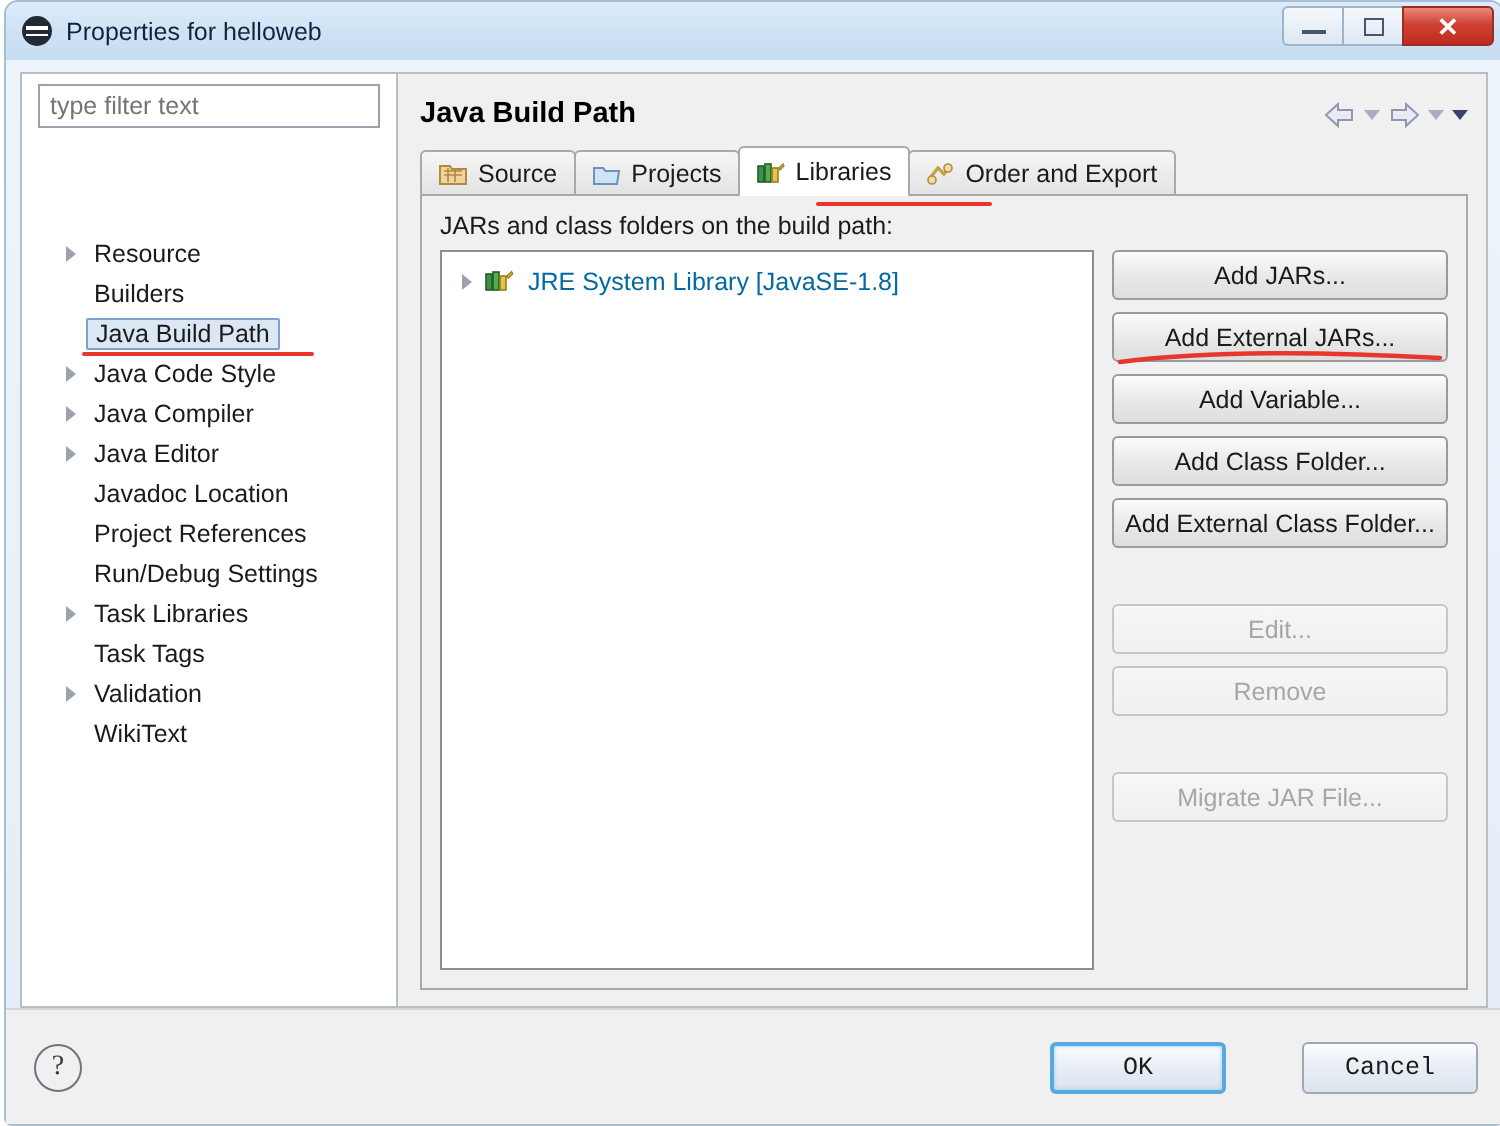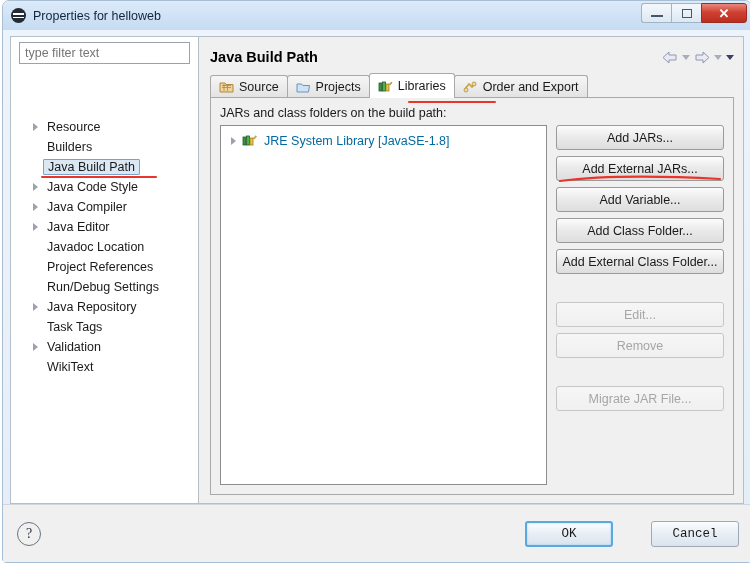--- a/index.html
+++ b/index.html
@@ -441,21 +441,21 @@
           <div class="tree-item">
             <span class="tree-label">Project References</span>
           </div>
 
           <div class="tree-item">
             <span class="tree-label">Run/Debug Settings</span>
           </div>
 
           <div class="tree-item">
             <span class="arrow"></span>
-            <span class="tree-label">Java Repository</span>
+            <span class="tree-label">Task Libraries</span>
           </div>
 
           <div class="tree-item">
             <span class="tree-label">Task Tags</span>
           </div>
 
           <div class="tree-item">
             <span class="arrow"></span>
             <span class="tree-label">Validation</span>
           </div>

